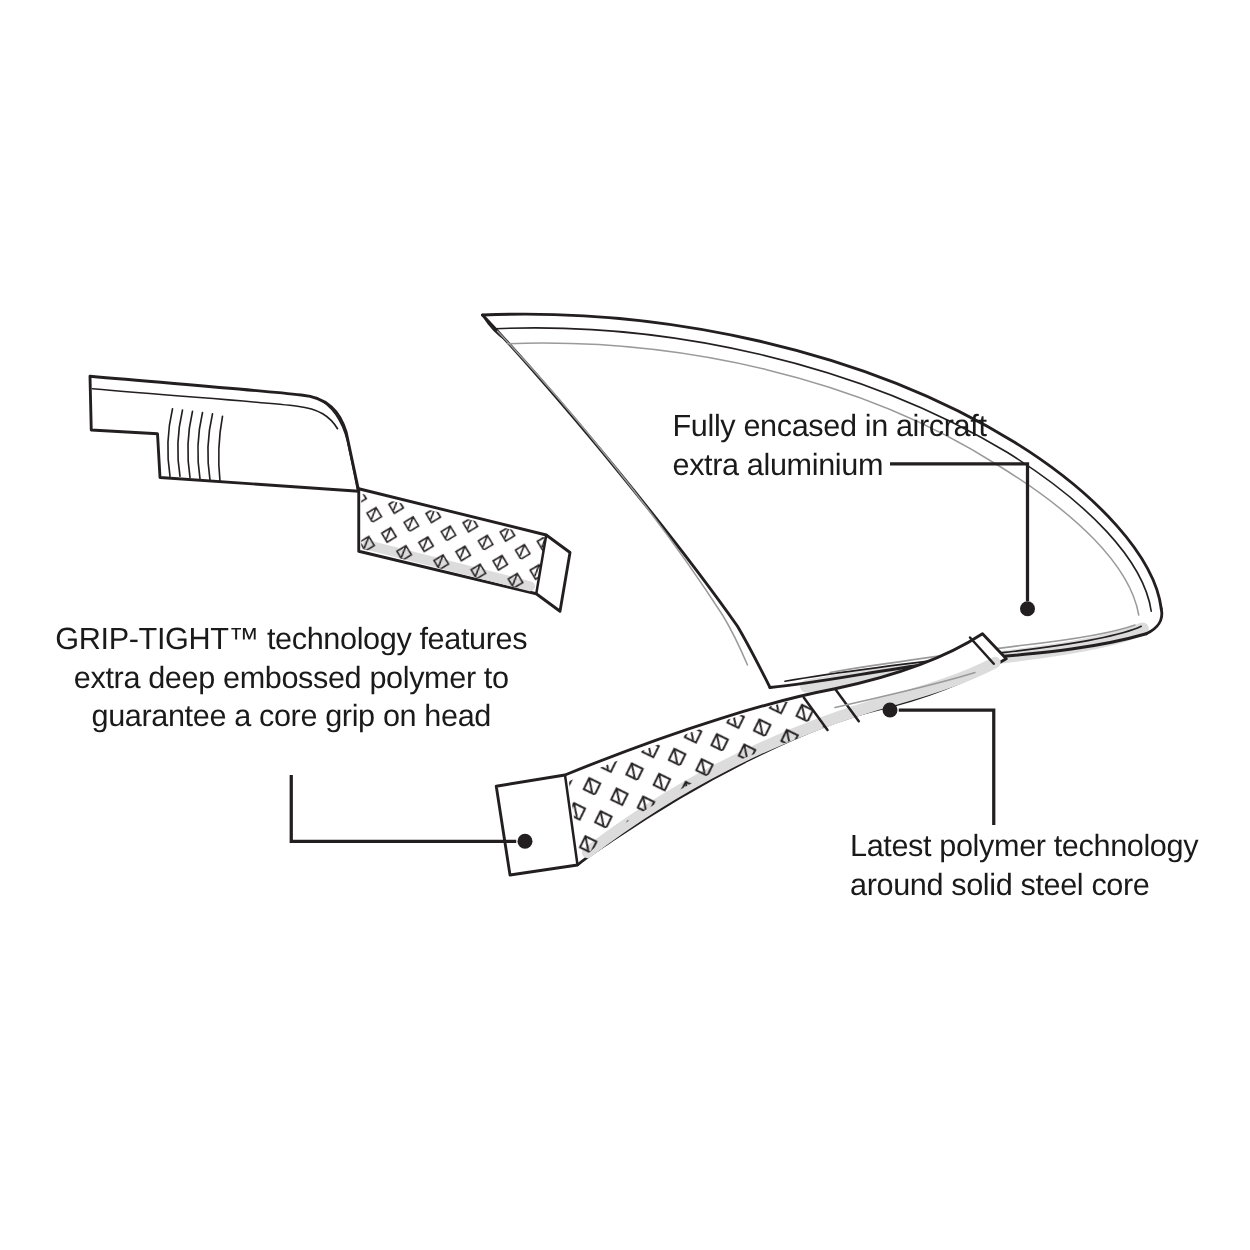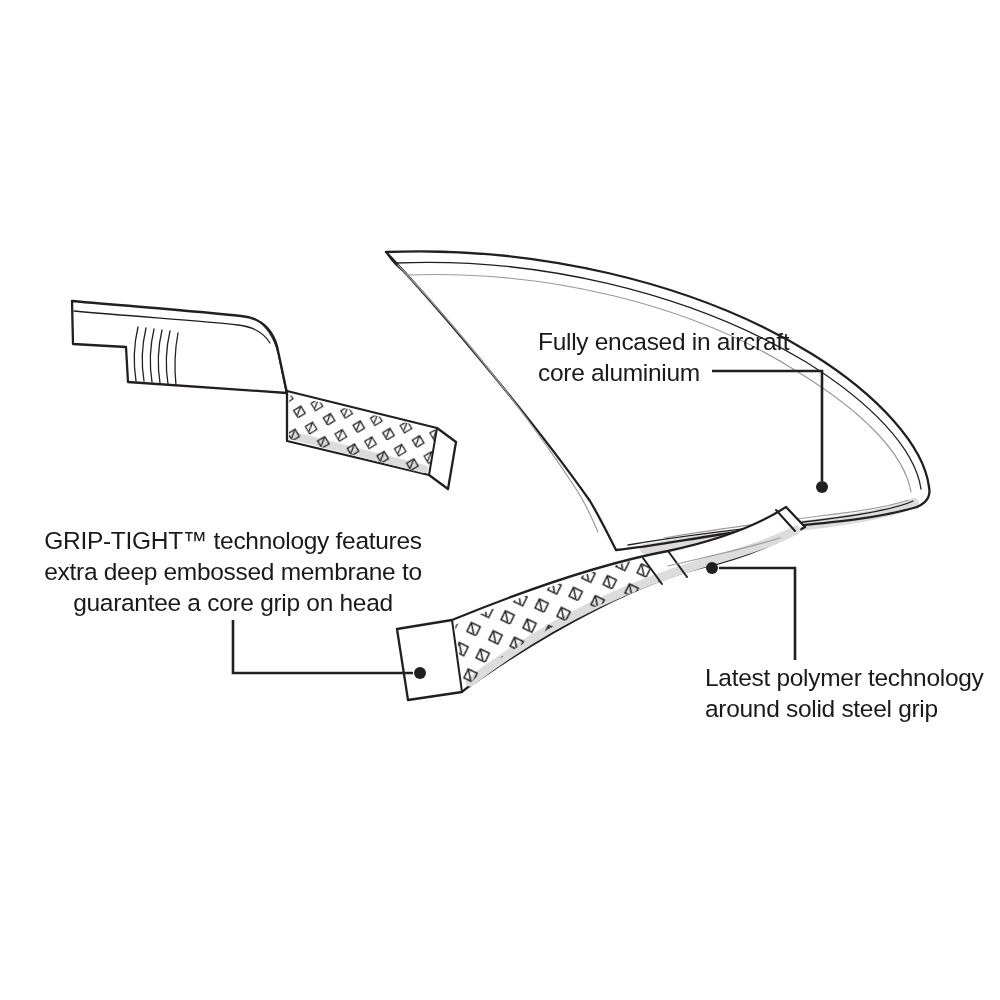--- a/index.html
+++ b/index.html
@@ -15,21 +15,21 @@
   .thin     { fill:none; stroke:var(--ink,#231f20); stroke-width:1.3; stroke-linecap:round; }
   .gray     { fill:none; stroke:#9a9a9a; stroke-width:1.2; stroke-linecap:round; }
   .shade    { fill:none; stroke:#dcdcdc; stroke-width:10; stroke-linecap:round; }
   .seam     { fill:none; stroke:var(--ink,#231f20); stroke-width:2; stroke-linecap:round; }
   .callout  { fill:none; stroke:var(--ink,#231f20); stroke-width:2.6; stroke-linecap:butt; stroke-linejoin:miter; }
   .dot      { fill:var(--ink,#231f20); stroke:none; }
   .knurl-mark { fill:none; stroke:var(--ink,#231f20); stroke-width:1.5; }
 
   .label { position:absolute; color:var(--text,#1a1a1a); font-size:24.5px;
            line-height:31px; letter-spacing:-0.3px; white-space:nowrap; }
-  .label-grip { text-align:center; width:390px;margin-top:29px; }
+  .label-grip { text-align:center; width:390px; }
 </style>
 </head>
 <body style="background: rgb(255, 255, 255);">
 
 <div class="canvas">
 
   <svg class="illustration" width="1000" height="1000" viewBox="0 0 1000 1000">
     <defs>
       <pattern id="knurlLow" width="36" height="28" patternUnits="userSpaceOnUse" patternTransform="rotate(-19)">
         <g class="knurl-mark">
@@ -108,27 +108,27 @@
       <circle class="dot" cx="822" cy="487" r="6"></circle>
       <path class="callout" d="M233,620 L233,673 L413,673"></path>
       <circle class="dot" cx="420" cy="673" r="6"></circle>
       <path class="callout" d="M795,660 L795,568 L719,568"></path>
       <circle class="dot" cx="712" cy="568" r="6"></circle>
     </g>
   </svg>
 
   <div class="label" style="left:538px; top:326px;">
     <div>Fully encased in aircraft</div>
-    <div>core aluminium</div>
+    <div>extra aluminium</div>
   </div>
 
   <div class="label label-grip" style="left:38px; top:496px;">
     <div>GRIP-TIGHT™ technology features</div>
-    <div>extra deep embossed membrane to</div>
+    <div>extra deep embossed polymer to</div>
     <div>guarantee a core grip on head</div>
   </div>
 
-  <div class="label" style="left:705px; top:662px;">
+  <div class="label" style="left:680px; top:662px;">
     <div>Latest polymer technology</div>
-    <div>around solid steel grip</div>
+    <div>around solid steel core</div>
   </div>
 
 </div>
 
 </body></html>

